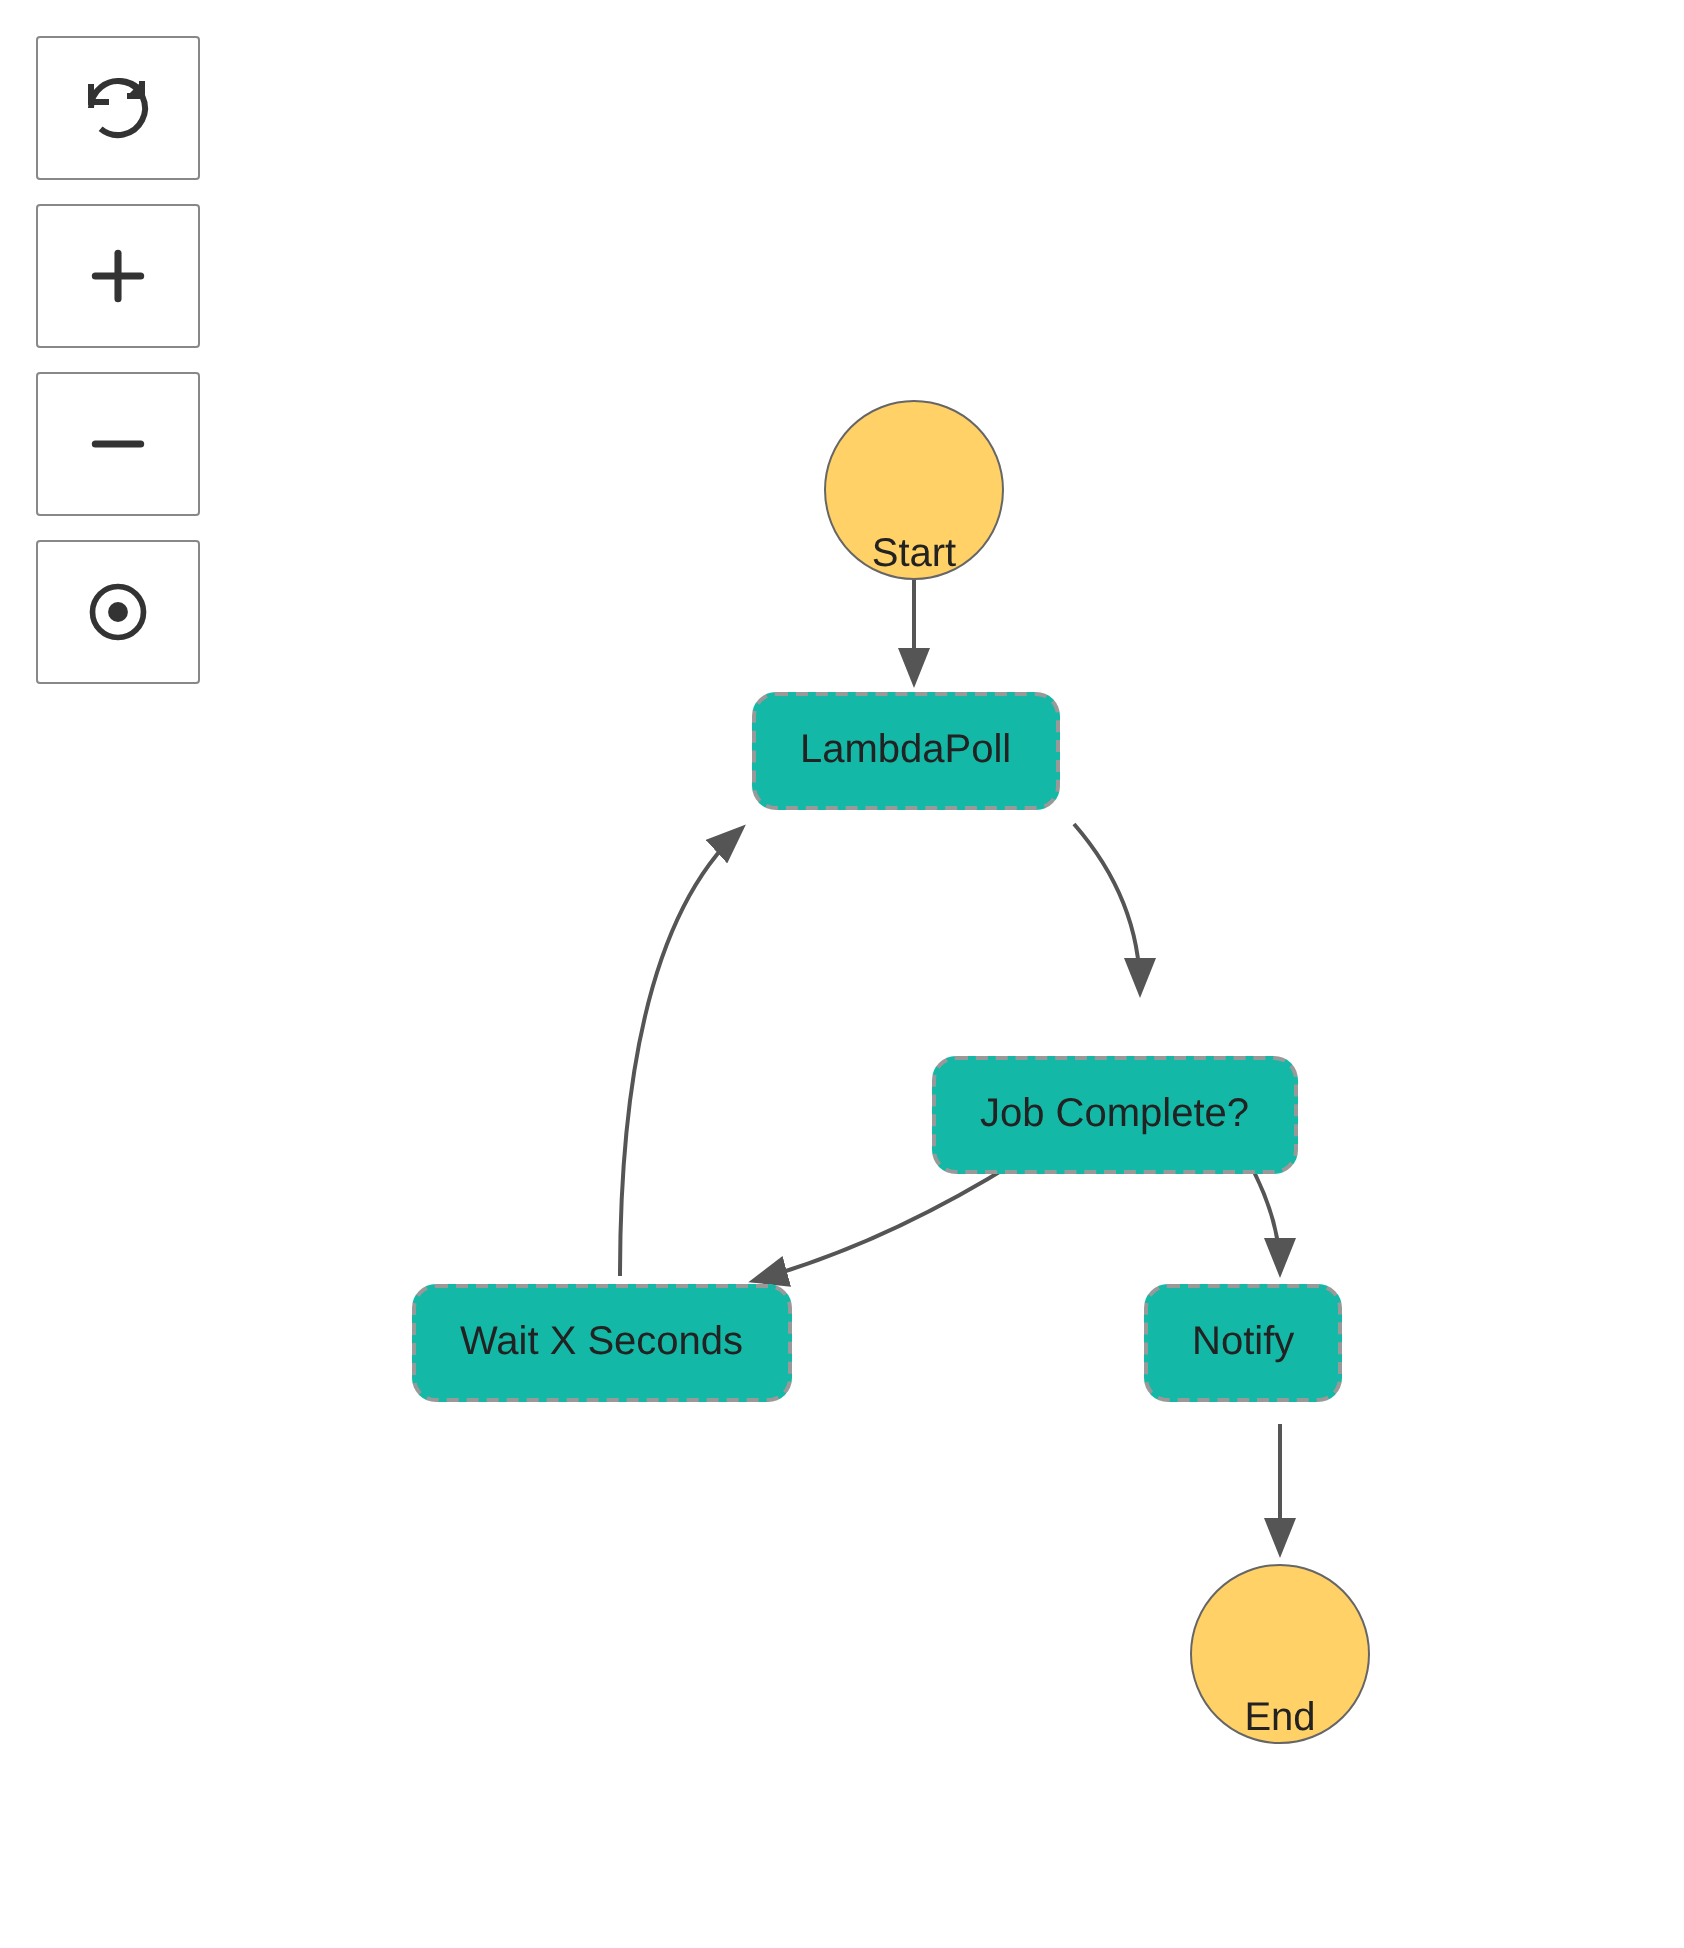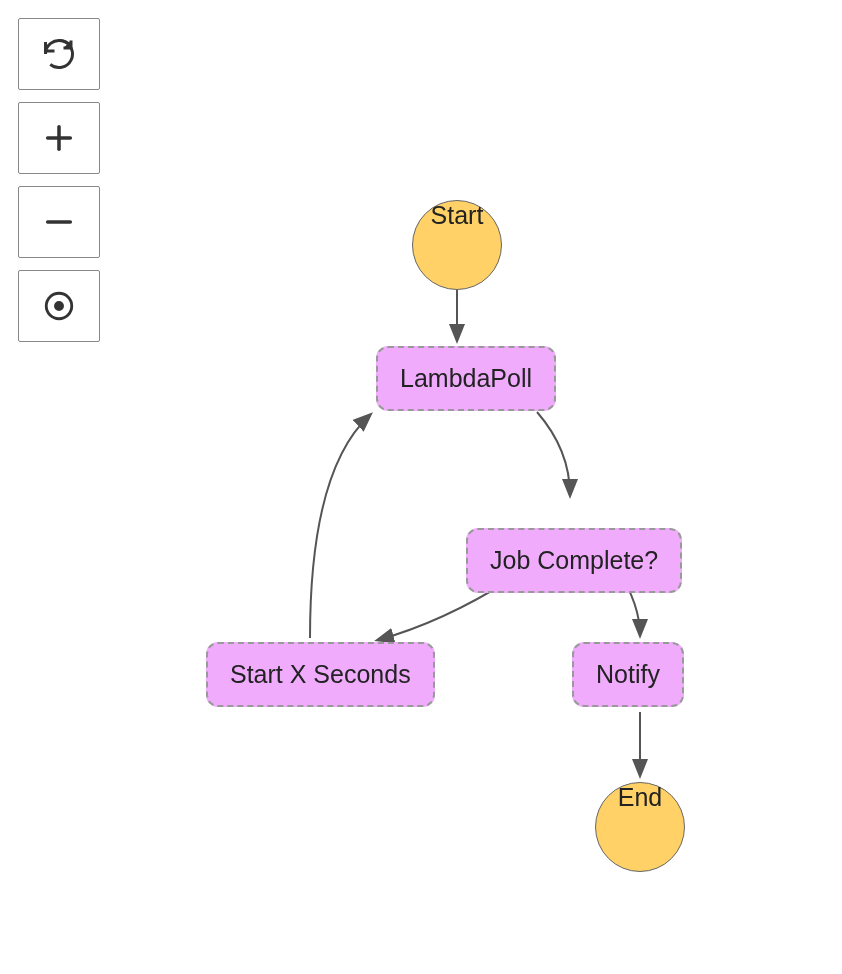--- a/index.html
+++ b/index.html
@@ -41,37 +41,37 @@
     .canvas {
       position: absolute;
       top: 0;
       left: 0;
       width: 842px;
       height: 974px;
     }
     .node {
       position: absolute;
       display: flex;
-      align-items: flex-start;
+      align-items: flex-end;
       justify-content: center;
-      font-size: 25px;
+      font-size: 20px;
       font-weight: 500;
       color: #222;
     }
     .node-circle {
       width: 90px;
       height: 90px;
       border-radius: 50%;
       background: #ffd166;
       border: 1.5px solid #666;
     }
     .node-box {
       border: 2px dashed #999;
       border-radius: 12px;
-      background: #f0abfc;
+      background: #14b8a6;
       padding: 16px 22px;
     }
   </style>
 </head>
 <body>
 
 <div class="toolbar">
   <div class="tool-btn">
     <svg width="36" height="36" viewBox="0 0 24 24" stroke-width="2">
       <path d="M3 12a9 9 0 1 1 3.2 6.9"></path>
@@ -125,21 +125,21 @@
 
 <div class="node node-box" style="left:376px; top:346px;">
   <span>LambdaPoll</span>
 </div>
 
 <div class="node node-box" style="left:466px; top:528px;">
   <span>Job Complete?</span>
 </div>
 
 <div class="node node-box" style="left:206px; top:642px;">
-  <span>Start X Seconds</span>
+  <span>Wait X Seconds</span>
 </div>
 
 <div class="node node-box" style="left:572px; top:642px;">
   <span>Notify</span>
 </div>
 
 <div class="node node-circle" style="left:595px; top:782px;">
   <span>End</span>
 </div>
 

